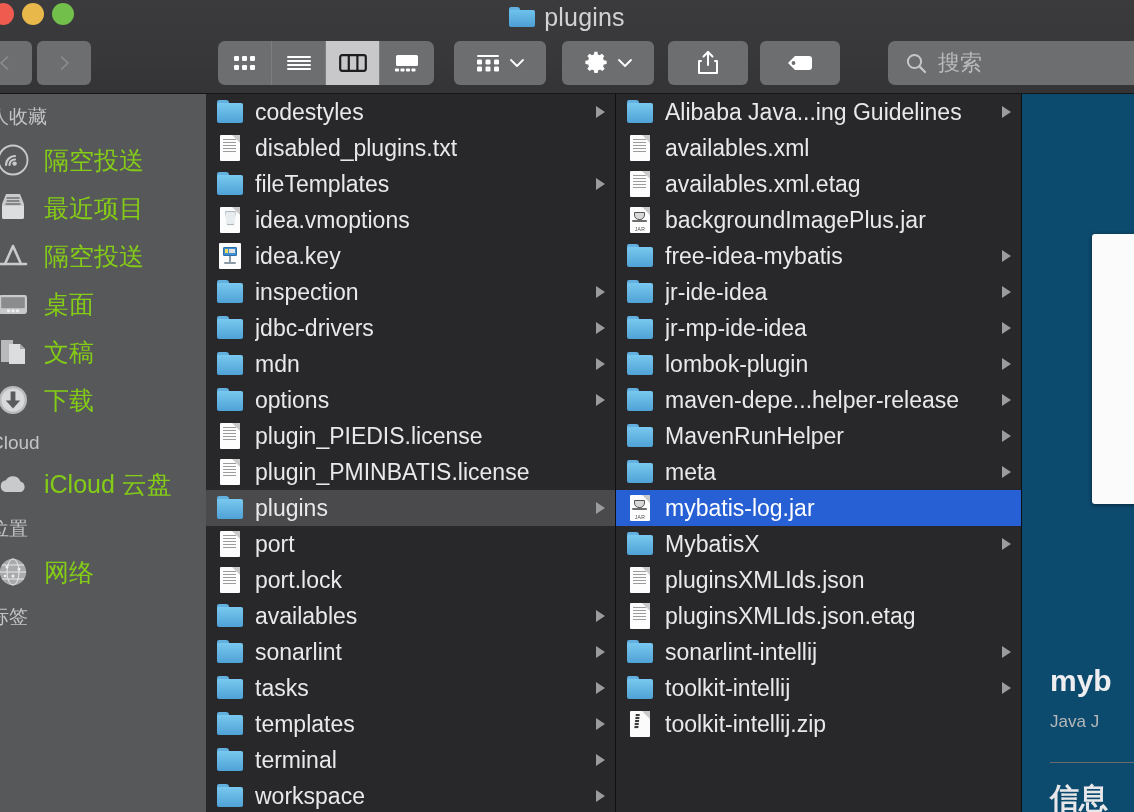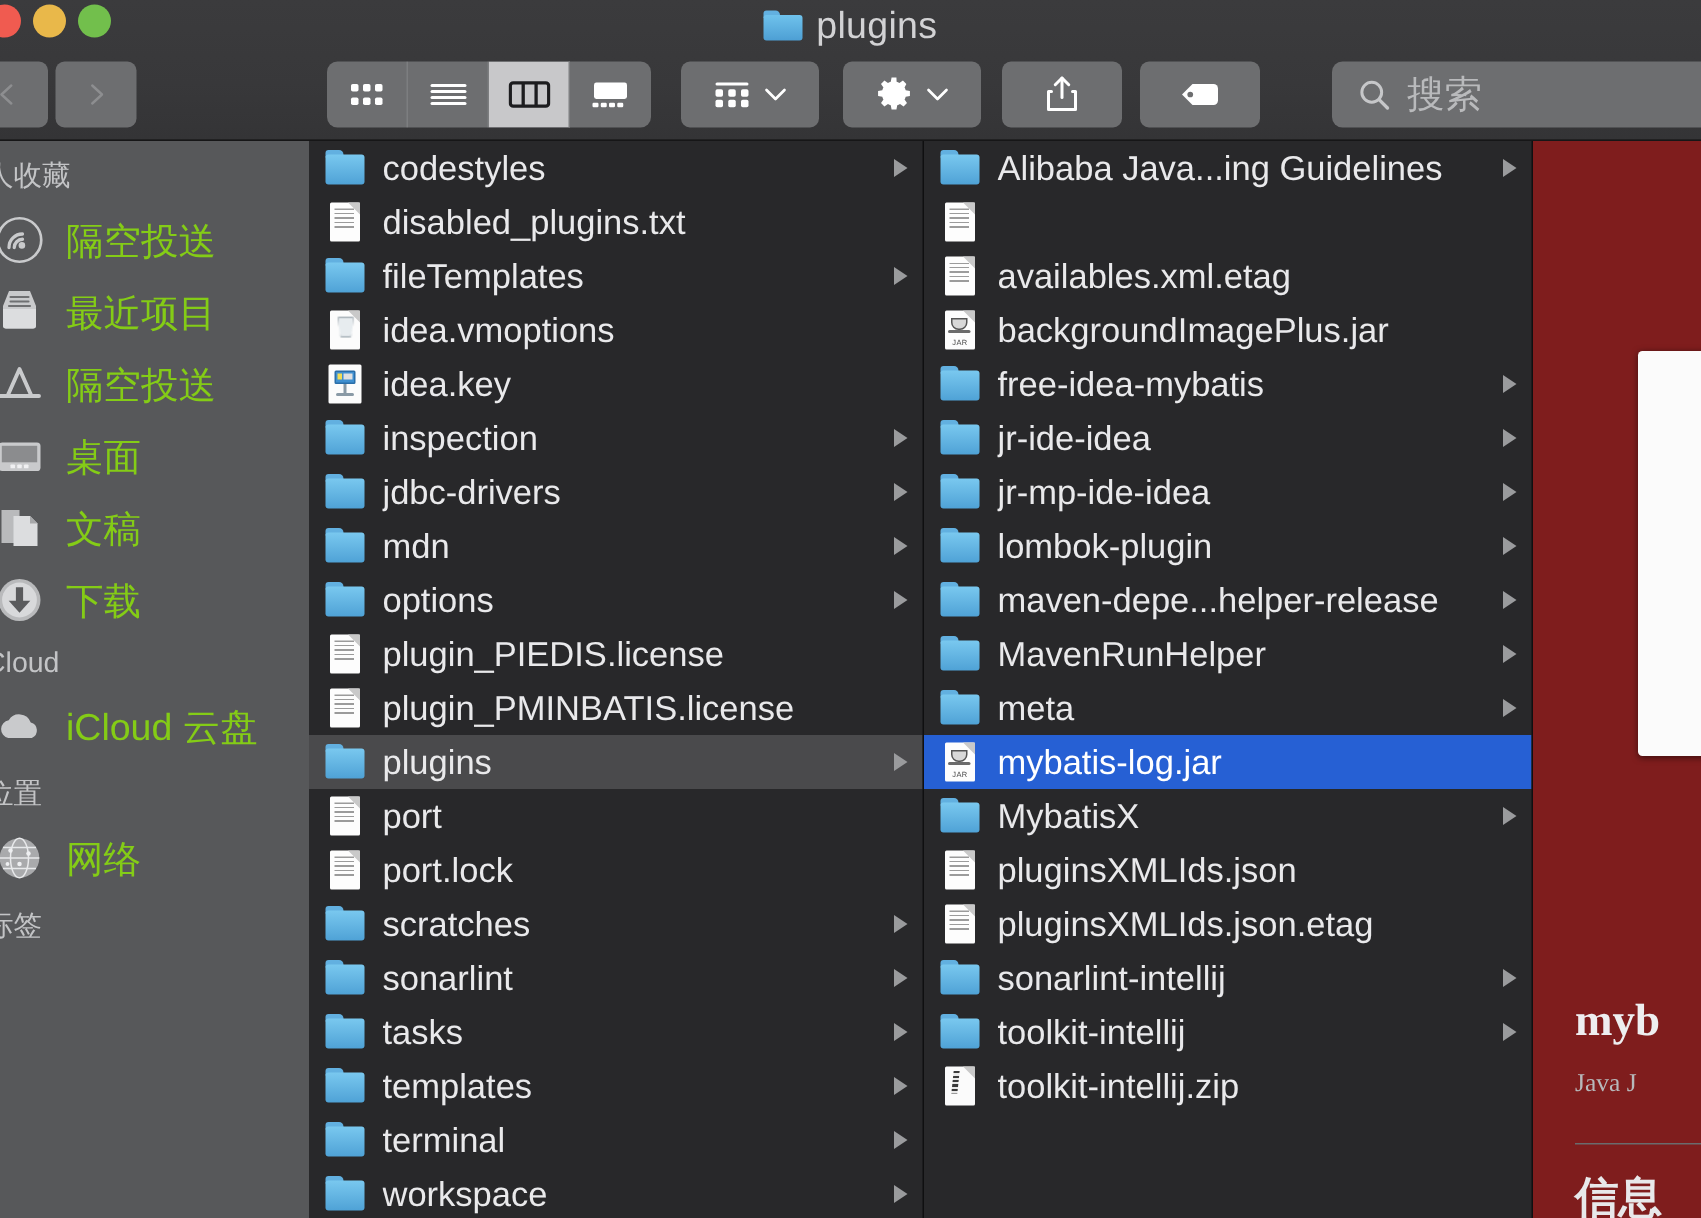--- a/index.html
+++ b/index.html
@@ -99,21 +99,21 @@
   #search-field {
     position: absolute; left: 888px; top: 7px;
     width: 270px; height: 44px;
     background: #6d6e70;
     border-radius: 7px;
     display: flex; align-items: center;
     padding-left: 16px; gap: 10px;
   }
   #search-input {
     background: transparent; border: none; outline: none;
-    color: #e6e6e8; font-size: 25px;
+    color: #e6e6e8; font-size: 22px;
     font-family: "Liberation Sans", "DejaVu Sans", sans-serif;
     width: 190px;
   }
   #search-input::placeholder { color: #b9babc; }
 
   
   #body { flex: 1 1 auto; display: flex; min-height: 0; }
 
   
   #sidebar {
@@ -258,25 +258,24 @@
     background: #e7ecef;
     border: 1px solid #a9b3b9;
     border-radius: 0 0 3px 3px;
     transform: perspective(20px) rotateX(2deg);
     clip-path: polygon(0 0, 100% 0, 82% 100%, 18% 100%);
   }
 
   
   #preview {
     flex: 1 1 auto;
-    background: #7f1d1d;
+    background: #0c4a6e;
     position: relative;
     overflow: hidden;
     padding-left: 28px;
-    font-family: Liberation Serif, serif;
   }
   #pv-icon {
     position: absolute; left: 70px; top: 140px;
     width: 210px; height: 270px;
     background: #fbfbfb;
     border-radius: 3px;
     box-shadow: 0 1px 4px rgba(0,0,0,.5);
   }
   #pv-name {
     position: absolute; left: 28px; top: 570px;
@@ -675,21 +674,21 @@
             <span class="lines"></span>
           </span>
           <span class="row-name">port.lock</span>
           <span class="disclosure hidden"></span>
         </div>
         <div class="row">
           <span class="ficon folder">
             <span class="tabf"></span>
             <span class="body"></span>
           </span>
-          <span class="row-name">scratches</span>
+          <span class="row-name">availables</span>
           <span class="disclosure"></span>
         </div>
         <div class="row">
           <span class="ficon folder">
             <span class="tabf"></span>
             <span class="body"></span>
           </span>
           <span class="row-name">sonarlint</span>
           <span class="disclosure"></span>
         </div>
@@ -735,20 +734,21 @@
           </span>
           <span class="row-name">Alibaba Java...ing Guidelines</span>
           <span class="disclosure"></span>
         </div>
         <div class="row">
           <span class="ficon doc">
             <span class="sheet"></span>
             <span class="fold"></span>
             <span class="lines"></span>
           </span>
+          <span class="row-name">availables.xml</span>
           <span class="disclosure hidden"></span>
         </div>
         <div class="row">
           <span class="ficon doc">
             <span class="sheet"></span>
             <span class="fold"></span>
             <span class="lines"></span>
           </span>
           <span class="row-name">availables.xml.etag</span>
           <span class="disclosure hidden"></span>

